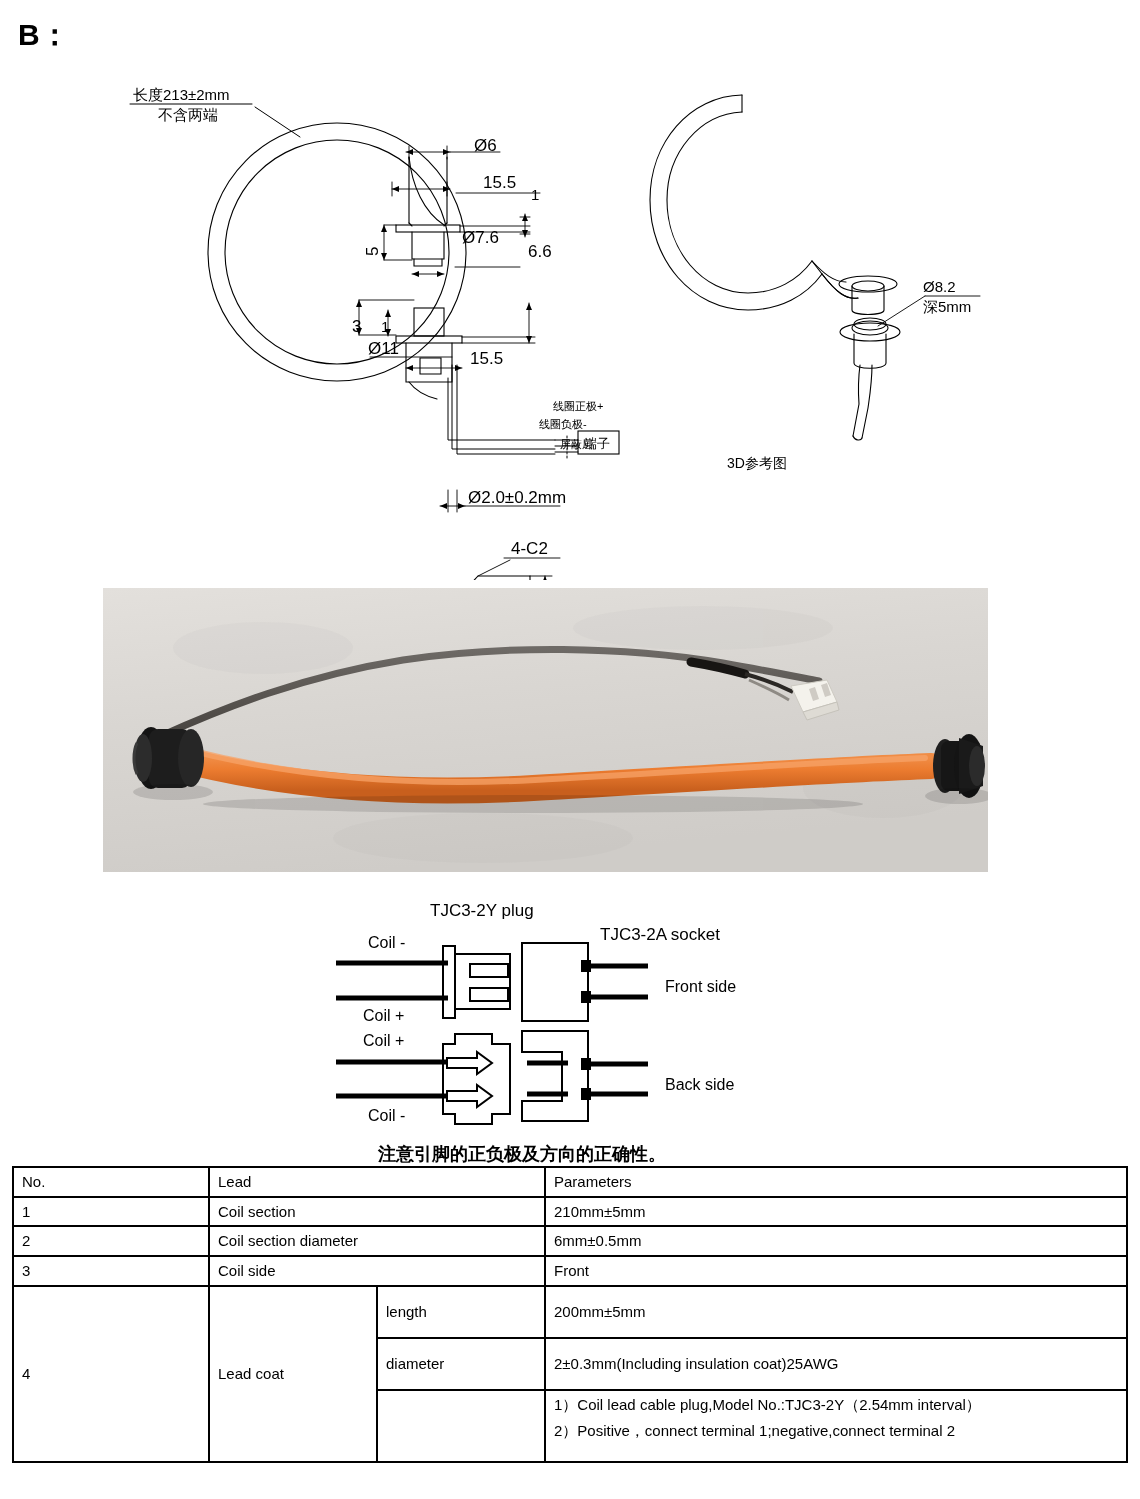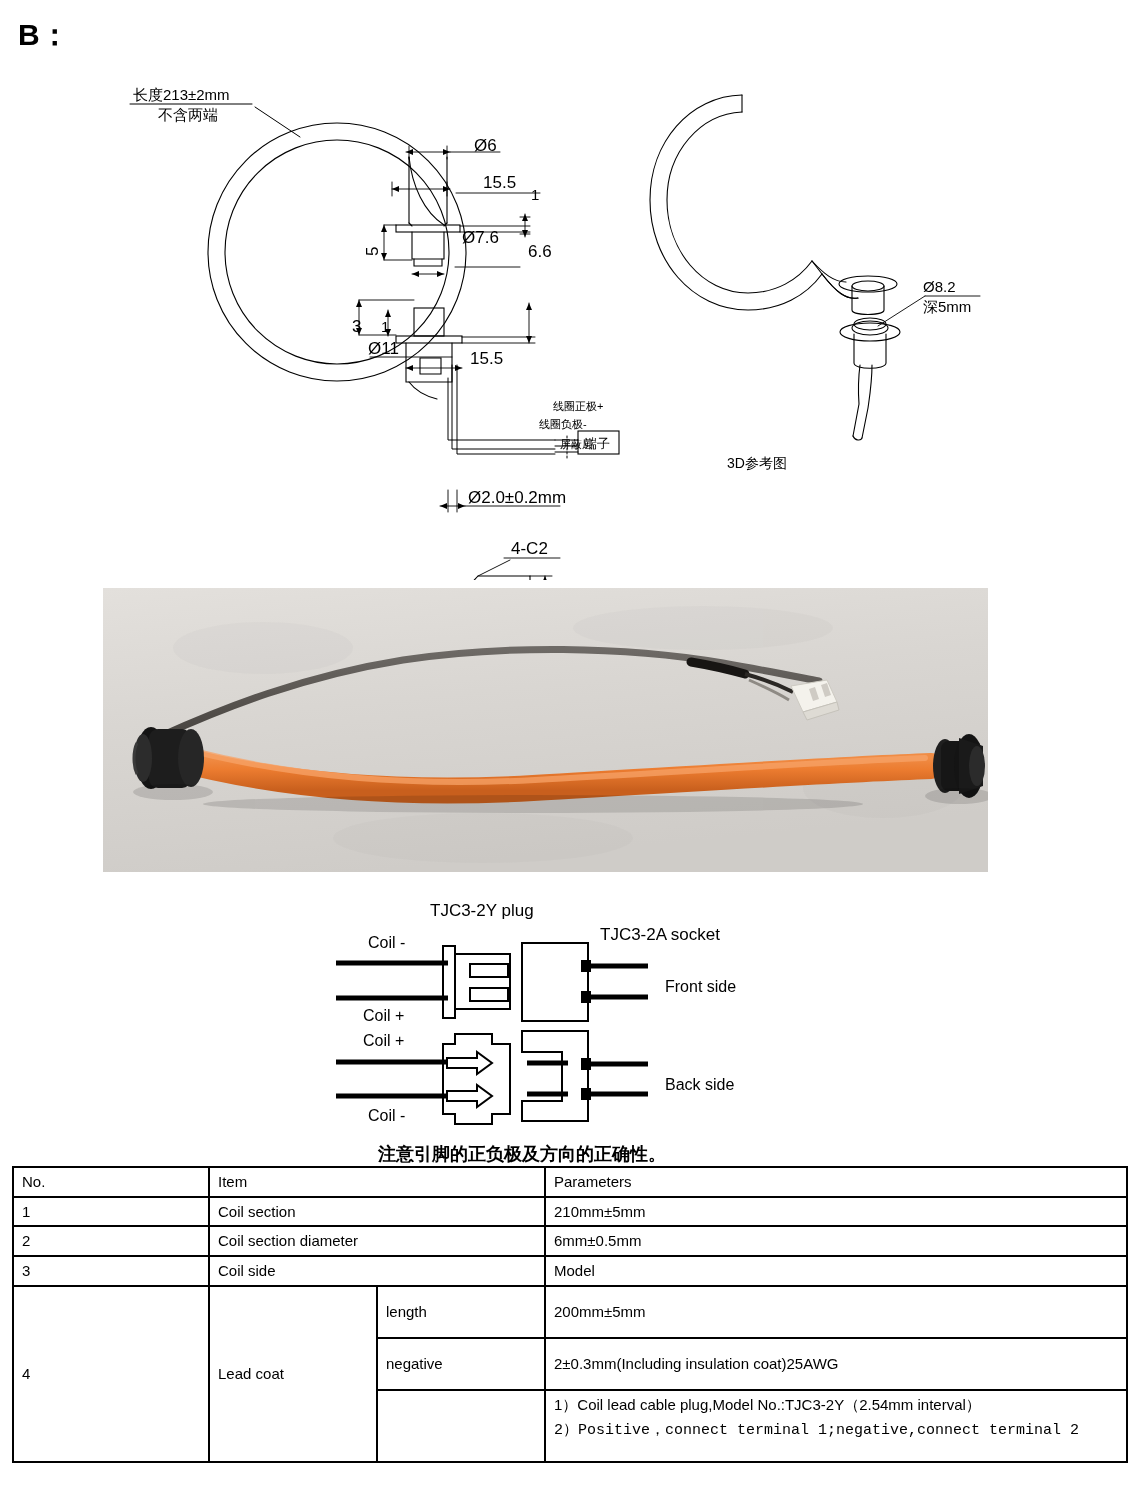--- a/index.html
+++ b/index.html
@@ -77,21 +77,21 @@
     line-height: 1.18;
   }
   .col-no    { width: 196px; }
   .col-item  { width: 168px; }
   .col-sub   { width: 168px; }
   .col-param { width: auto; }
   .cell-tall { height: 40px; }
   .notes-cell p {
     margin: 0 0 9px 0;
   }
-  .notes-cell p:last-child { margin-bottom: 16px; font-family: Liberation Mono, monospace; }
+  .notes-cell p:last-child { margin-bottom: 16px; }
   .notes-cell { padding-top: 8px; padding-bottom: 26px; }
 
   
   text { font-family: "Liberation Sans", sans-serif; }
 </style>
 </head>
 <body>
 
 <div class="section-label">B：</div>
 
@@ -426,50 +426,50 @@
 <table class="spec-table">
   <colgroup>
     <col class="col-no">
       <col class="col-item">
       <col class="col-sub">
       <col class="col-param">
   </colgroup>
   <tbody>
     <tr>
       <td>No.</td>
-      <td colspan="2">Item</td>
+      <td colspan="2">Lead</td>
       <td>Parameters</td>
     </tr>
 
     <tr>
       <td>1</td>
       <td colspan="2">Coil section</td>
       <td>210mm±5mm</td>
     </tr>
 
     <tr>
       <td>2</td>
       <td colspan="2">Coil section diameter</td>
       <td>6mm±0.5mm</td>
     </tr>
 
     <tr>
       <td>3</td>
       <td colspan="2">Coil side</td>
-      <td>Model</td>
+      <td>Front</td>
     </tr>
 
     <tr>
       <td rowspan="3">4</td>
       <td rowspan="3">Lead coat</td>
       <td class="cell-tall">length</td>
       <td class="cell-tall">200mm±5mm</td>
     </tr>
     <tr>
-      <td class="cell-tall">negative</td>
+      <td class="cell-tall">diameter</td>
       <td class="cell-tall">2±0.3mm(Including insulation coat)25AWG</td>
     </tr>
     <tr>
       <td></td>
       <td class="notes-cell">
         <p>1）Coil lead cable plug,Model No.:TJC3-2Y（2.54mm interval）</p>
         <p>2）Positive，connect terminal 1;negative,connect terminal 2</p>
       </td>
     </tr>
   </tbody>

